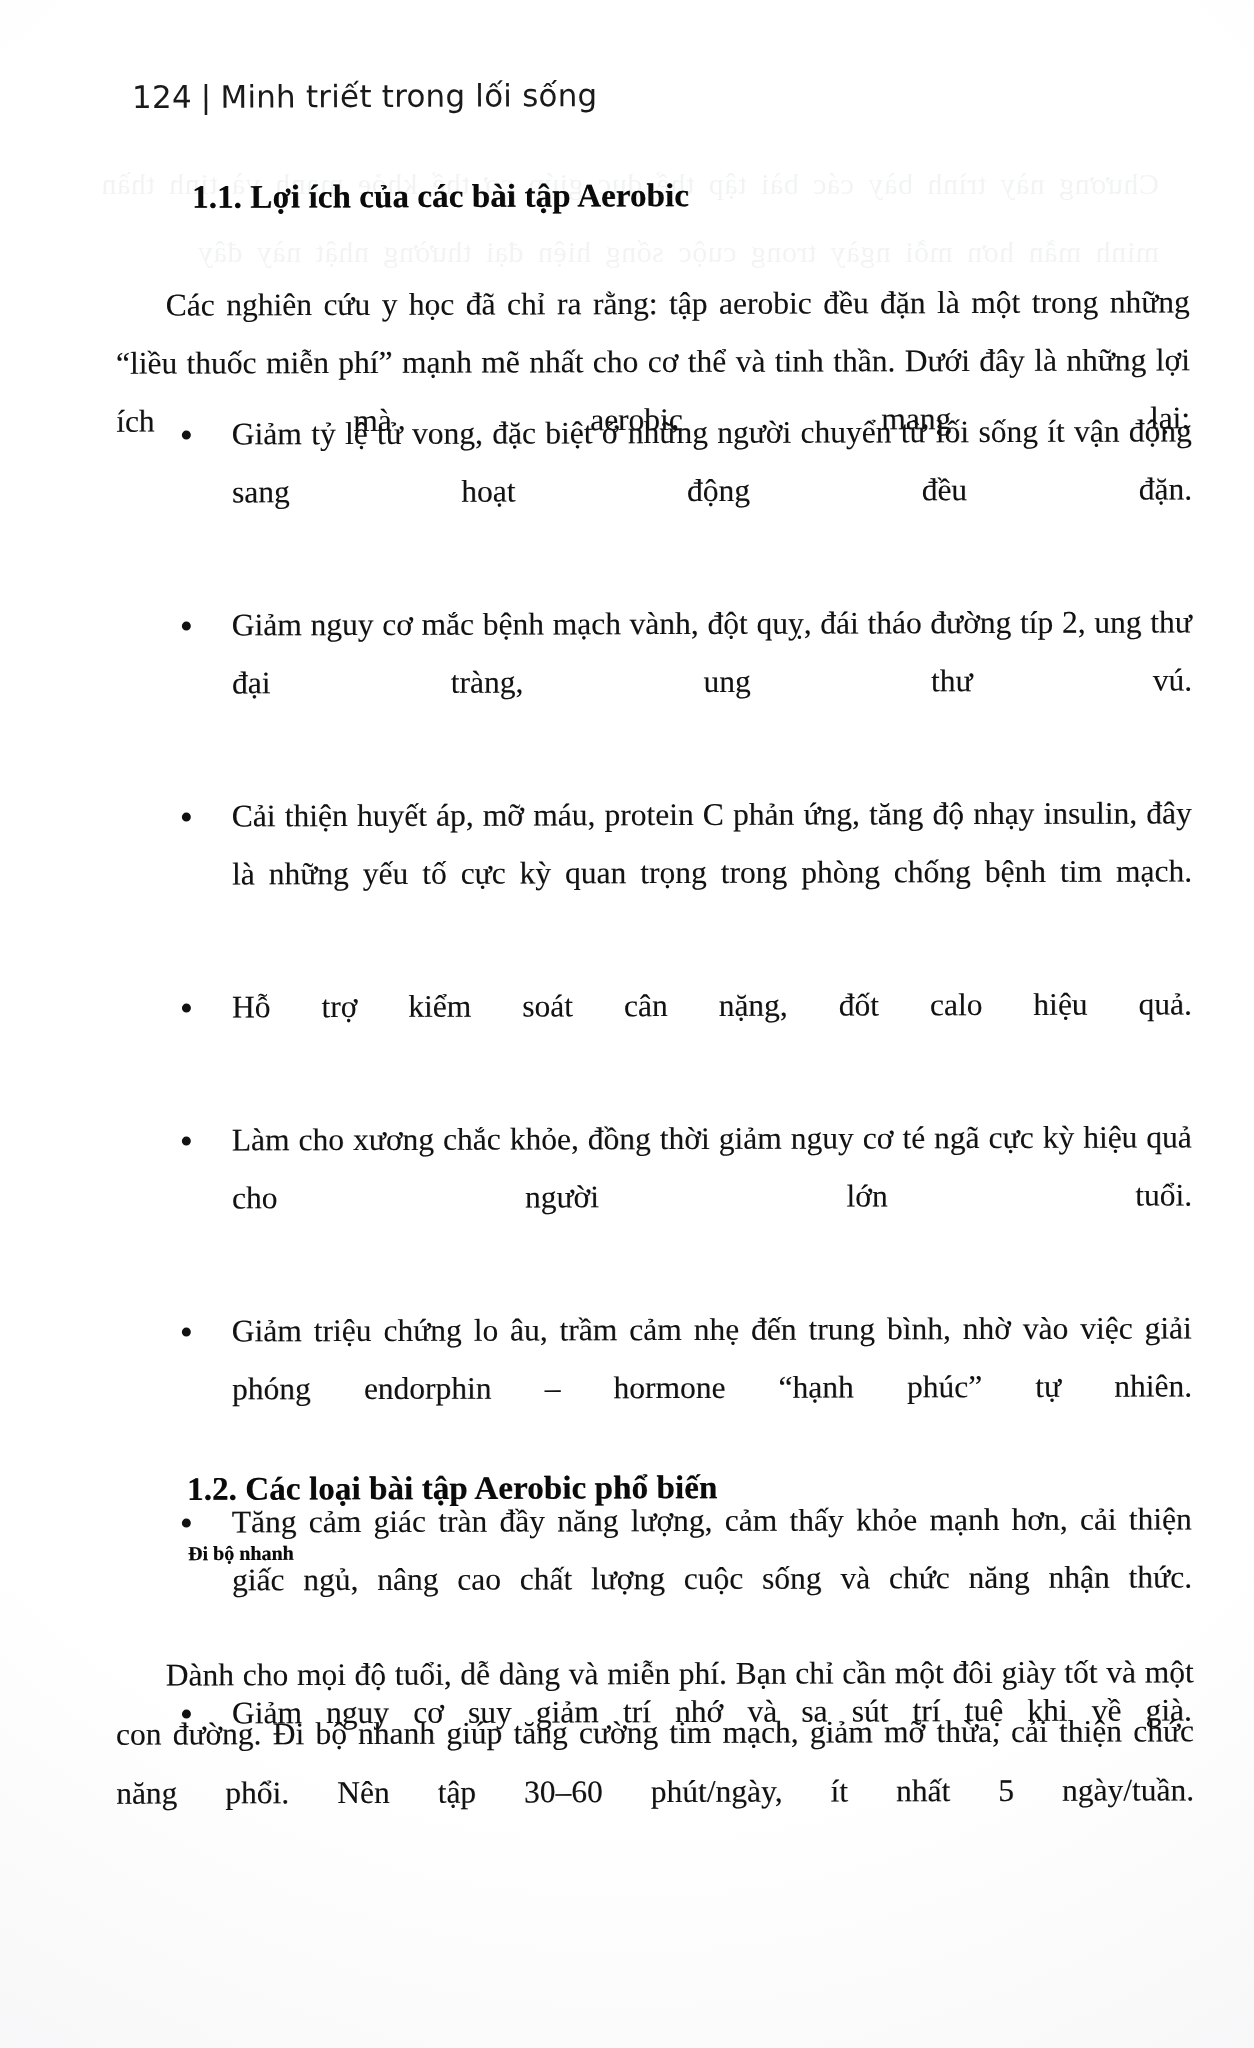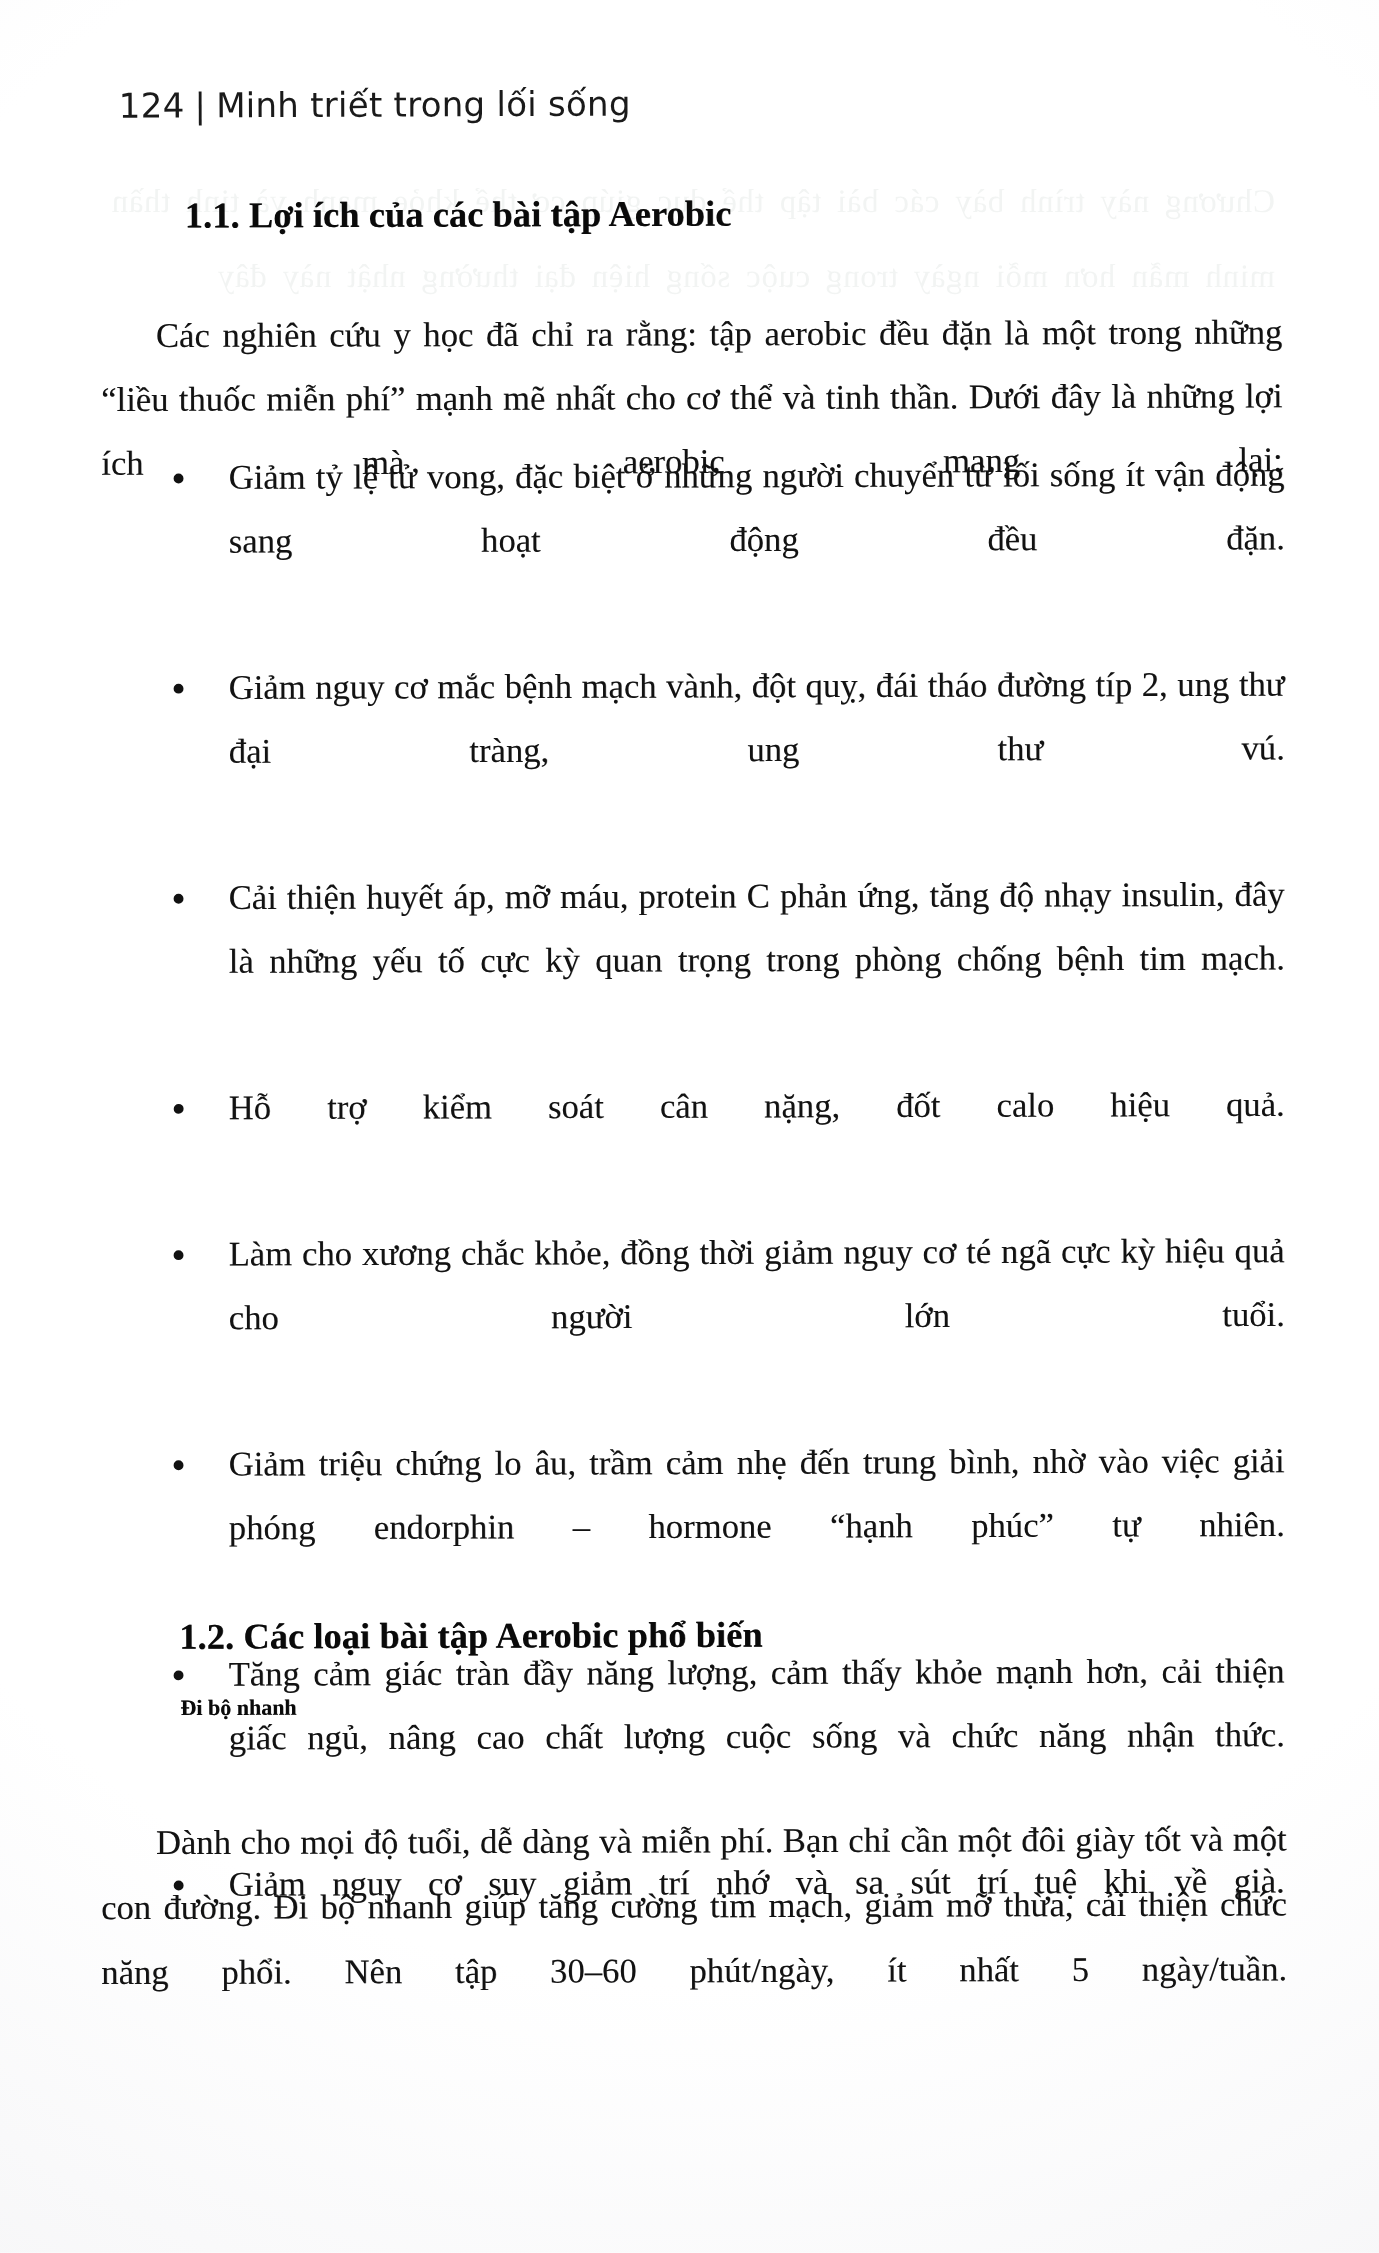--- a/index.html
+++ b/index.html
@@ -34,20 +34,21 @@
     color: #243;
     padding: 150px 95px;
     box-sizing: border-box;
     word-spacing: 6px;
     letter-spacing: 0.5px;
   }
   .content {
     position: absolute;
     inset: 0;
     padding: 16px;
+    margin-left: 24px;
   }
 
   
   .running-head {
     position: absolute;
     left: 108px;
     top: 78px;
     font-family: "DejaVu Sans", "Liberation Sans", sans-serif;
     font-size: 31px;
     letter-spacing: 0.2px;

